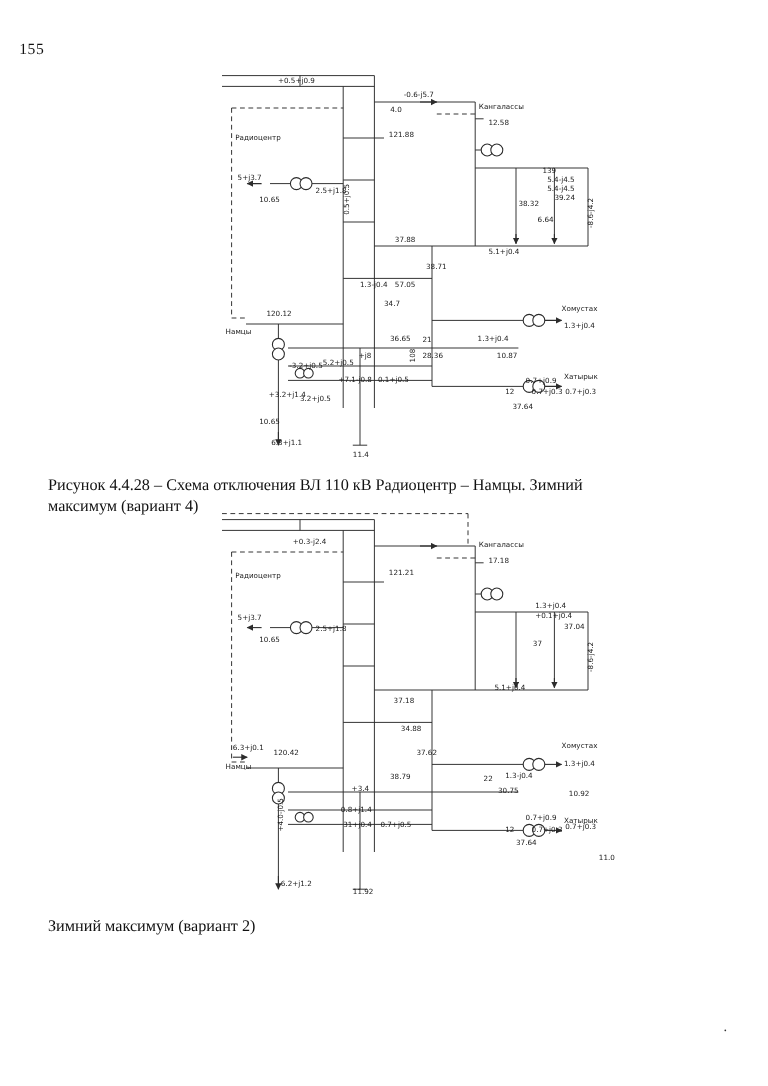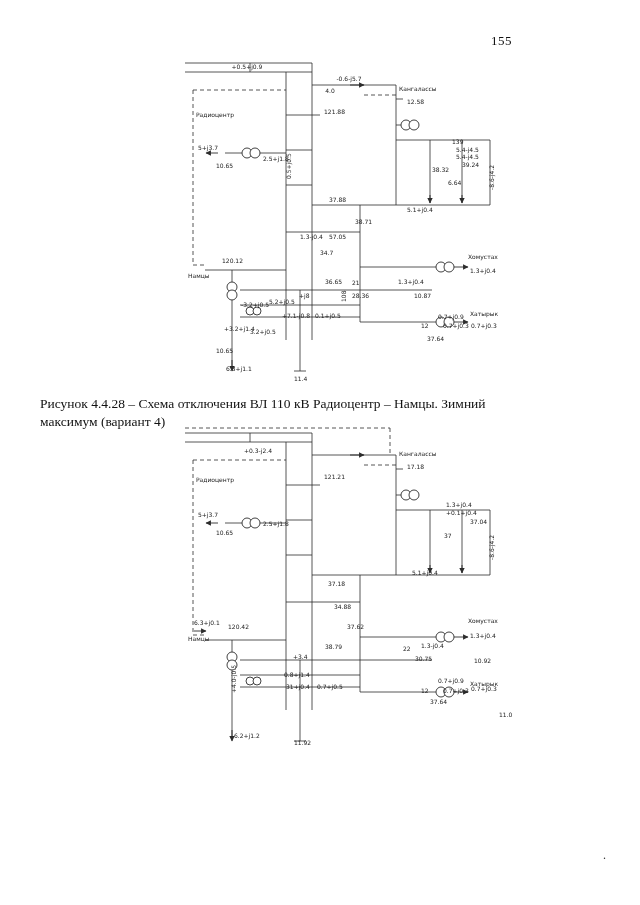--- a/index.html
+++ b/index.html
@@ -1,18 +1,18 @@
 <!DOCTYPE html>
 <html><head>
 <meta charset="utf-8">
 <style>
   html,body{margin:0;padding:0;background:#e8e8e8;}
   .page{position:relative;width:640px;height:905px;background:#ffffff;margin:0 auto;
         font-family:"Liberation Serif",serif;color:#111;overflow:hidden;}
-  .page-number{position:absolute;top:33px;left:0;width:512px;text-align:right;
+  .page-number{position:absolute;top:33px;left:16px;width:512px;text-align:left;
         font-size:13px;letter-spacing:.5px;}
   .fig{position:absolute;left:0;margin:0;}
   .fig svg{display:block;}
   .diagram-line{stroke:#2c2c2c;stroke-width:0.8;fill:none;}
   .diagram-dashed{stroke:#2c2c2c;stroke-width:0.8;fill:none;stroke-dasharray:4 3;}
   .tr-circle{fill:#ffffff;stroke:#2c2c2c;stroke-width:0.9;}
   .arrow-shaft{stroke:#2c2c2c;stroke-width:0.9;fill:none;}
   svg text{font-family:"DejaVu Sans",sans-serif;font-size:6px;fill:#1a1a1a;}
   .caption{position:absolute;left:40px;width:560px;text-align:left;
         font-size:13.5px;line-height:1.3;}
@@ -232,17 +232,18 @@
           <text x="471" y="266">0.7+j0.3</text>
           <text x="430" y="279">37.64</text>
           <text x="499" y="292">11.0</text>
           <text x="234" y="313">6.2+j1.2</text>
           <text x="294" y="320">11.92</text>
         </g>
     </svg>
   </figure>
 
   <div class="caption" style="top:763px">
+    <div>Зимний максимум (вариант 2)</div>
   </div>
 
   <span class="stray" style="top:848px;left:603px">.</span>
 
 </div>
 
 </body></html>

